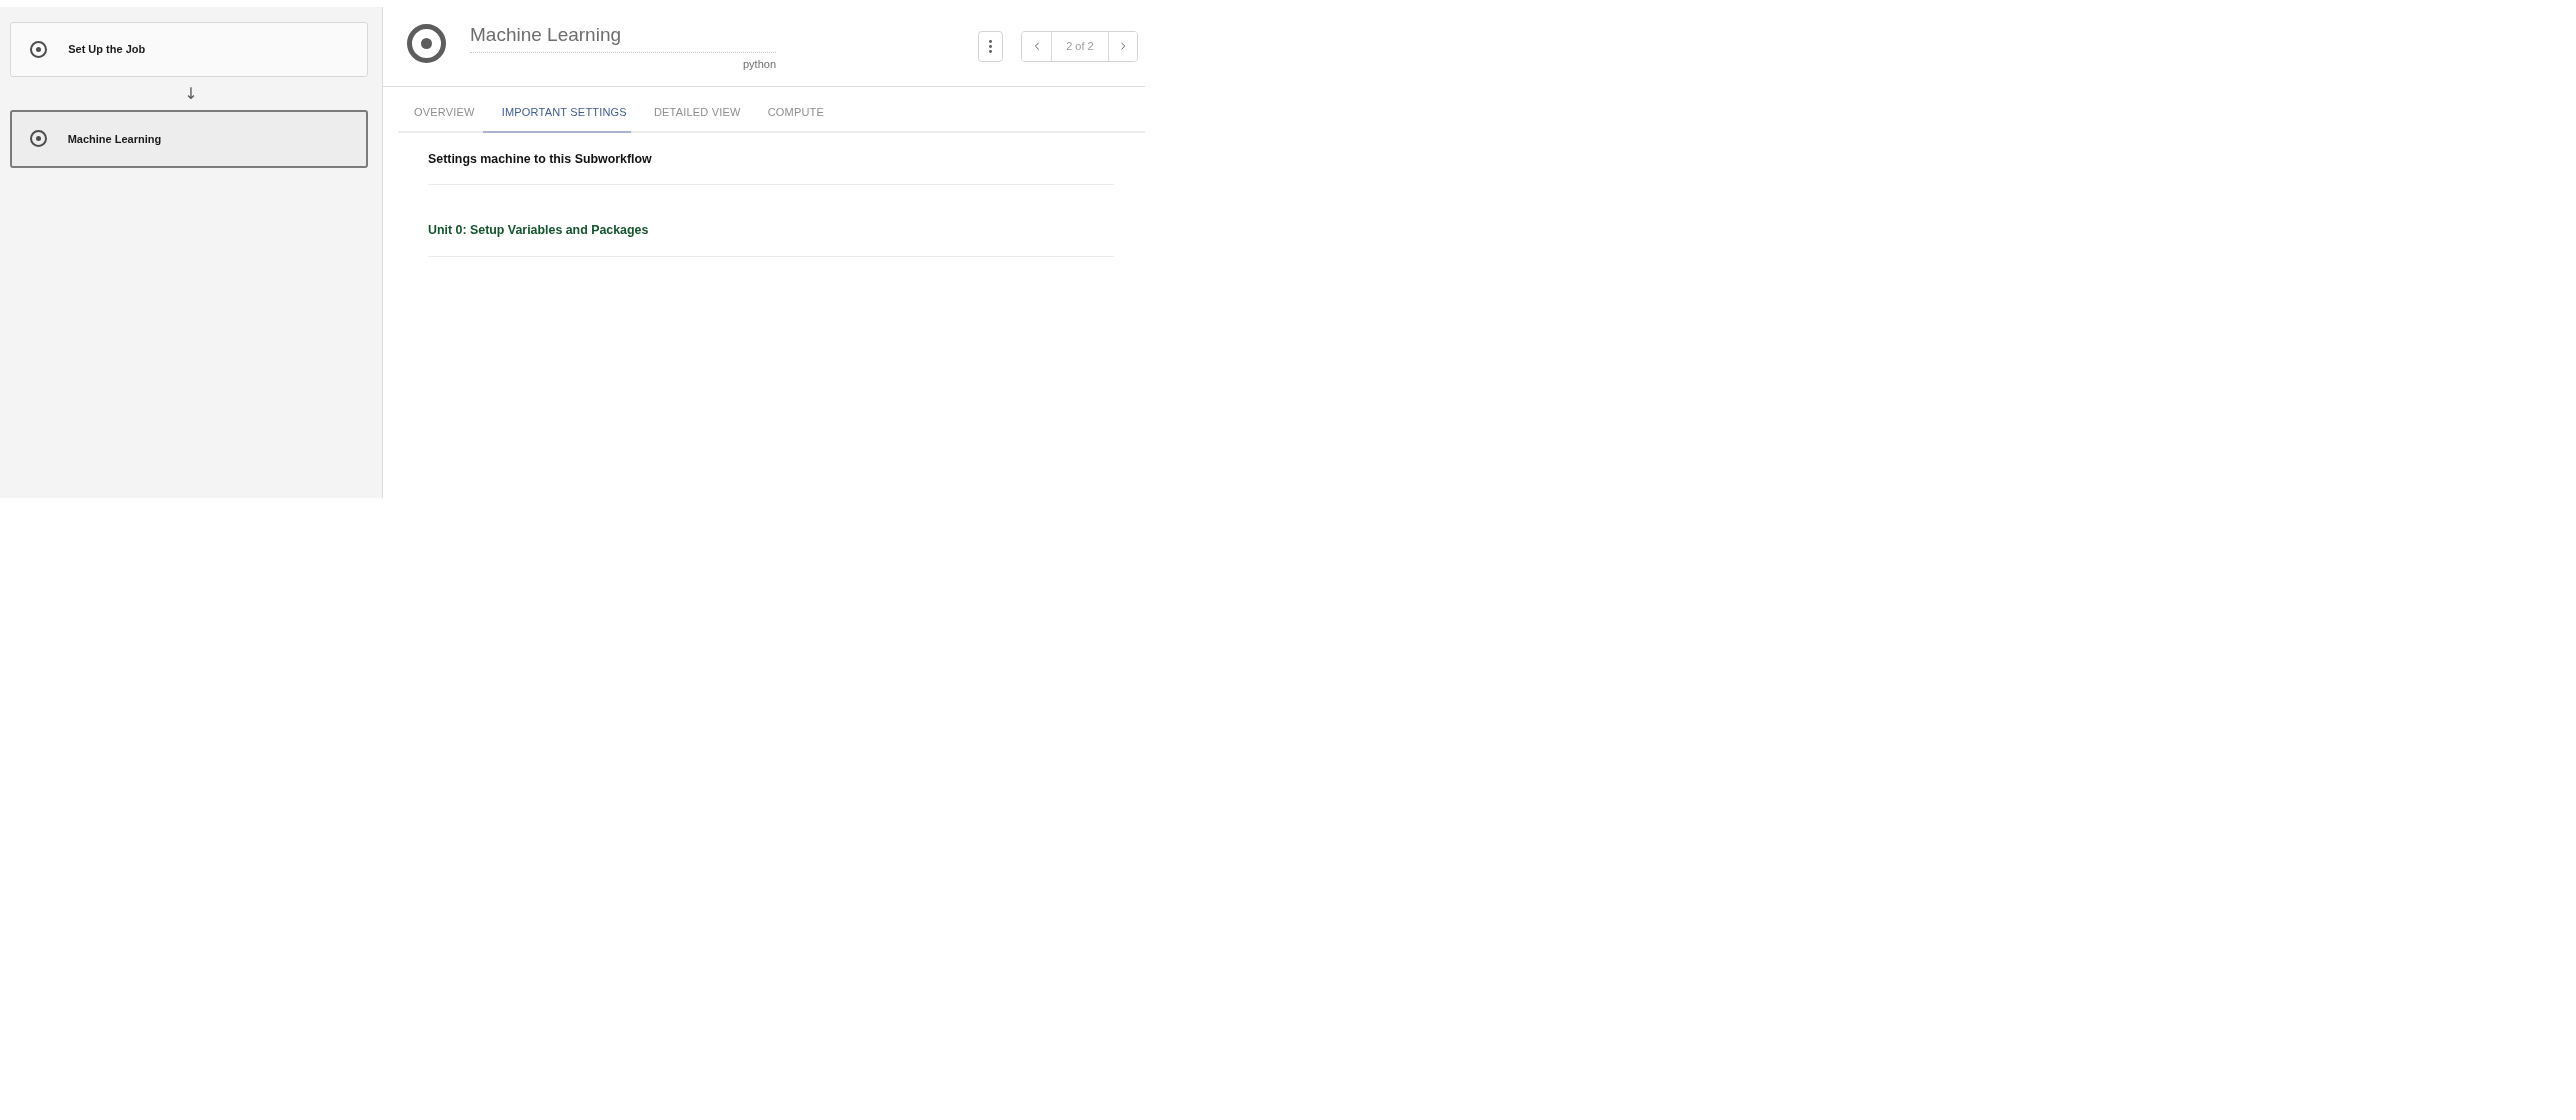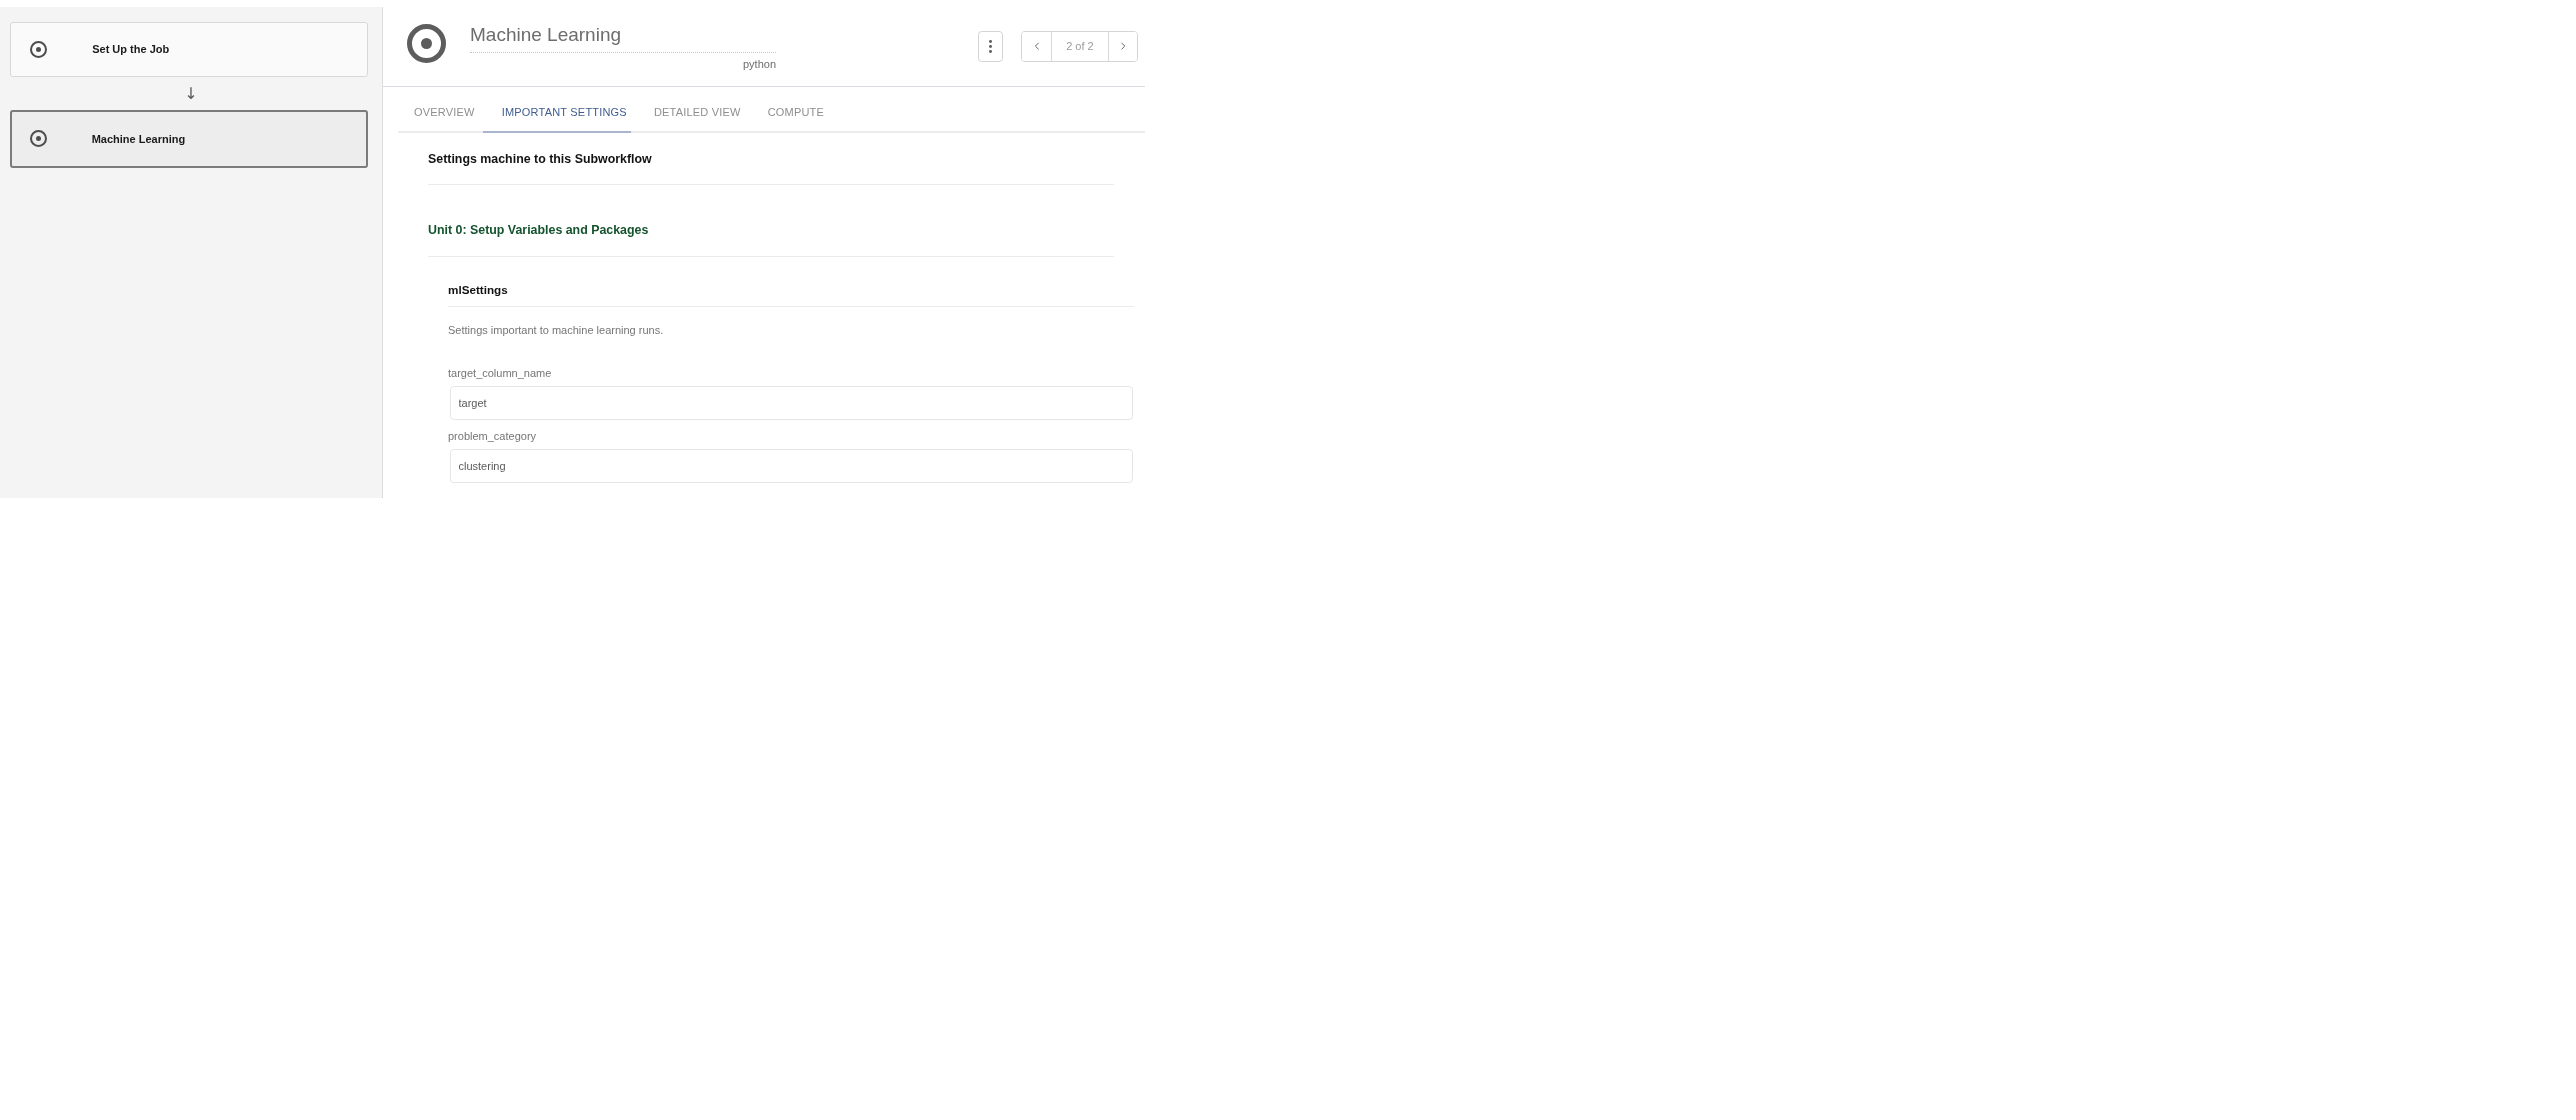--- a/index.html
+++ b/index.html
@@ -22,21 +22,20 @@
   }
   .node-card {
     margin: 0 14px 0 10.2px;
     height: 55px;
     background: #fafafa;
     border: 0.7px solid #d8d8d8;
     border-radius: 2.9px;
     display: flex; align-items: center;
     padding-left: 19px;
     cursor: pointer;
-    gap: 24px;
   }
   .node-card.selected {
     background: #ededed;
     border: 2.2px solid #7b7b7b;
     height: 58px;
     padding-left: 17.5px;
   }
   .radio-icon {
     width: 17px; height: 17px;
     border: 2.2px solid #4d4d4d;
@@ -211,29 +210,18 @@
     </div>
 
     <div class="content">
 
       <div class="section-title">Settings machine to this Subworkflow</div>
       <div class="rule r1"></div>
 
       <div class="unit-title">Unit 0: Setup Variables and Packages</div>
       <div class="rule r2"></div>
 
-      <div class="unit-content">
-        <div class="group-name">mlSettings</div>
-        <div class="rule r3"></div>
-        <div class="group-desc">Settings important to machine learning runs.</div>
-
-        <div class="field-label f1">target_column_name</div>
-        <input class="text-input" type="text" value="target" style="">
-
-        <div class="field-label f2">problem_category</div>
-        <input class="text-input" type="text" value="clustering" style="">
-      </div>
 
     </div>
 
   </div>
 </div>
 
 
 </body></html>

